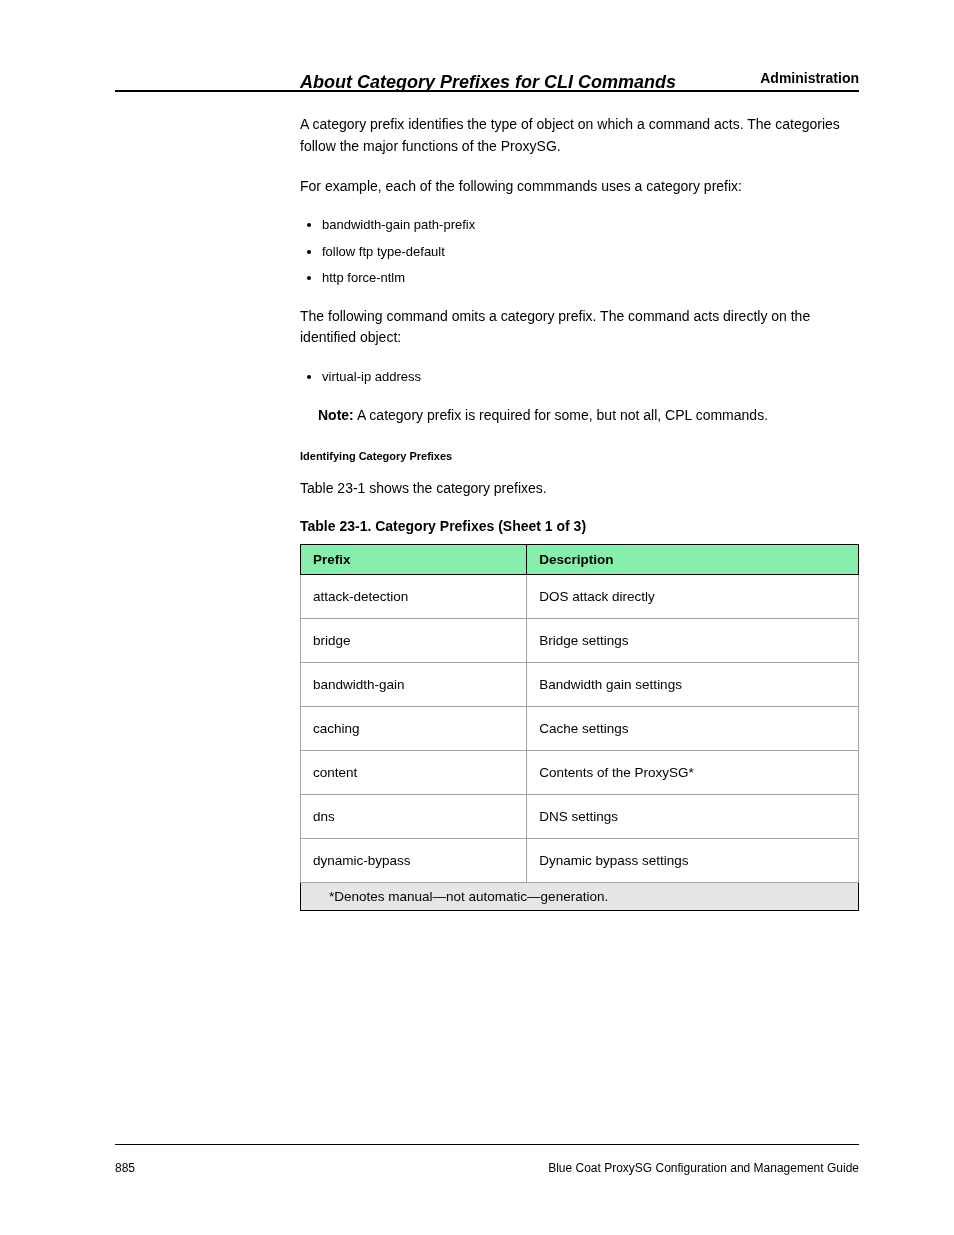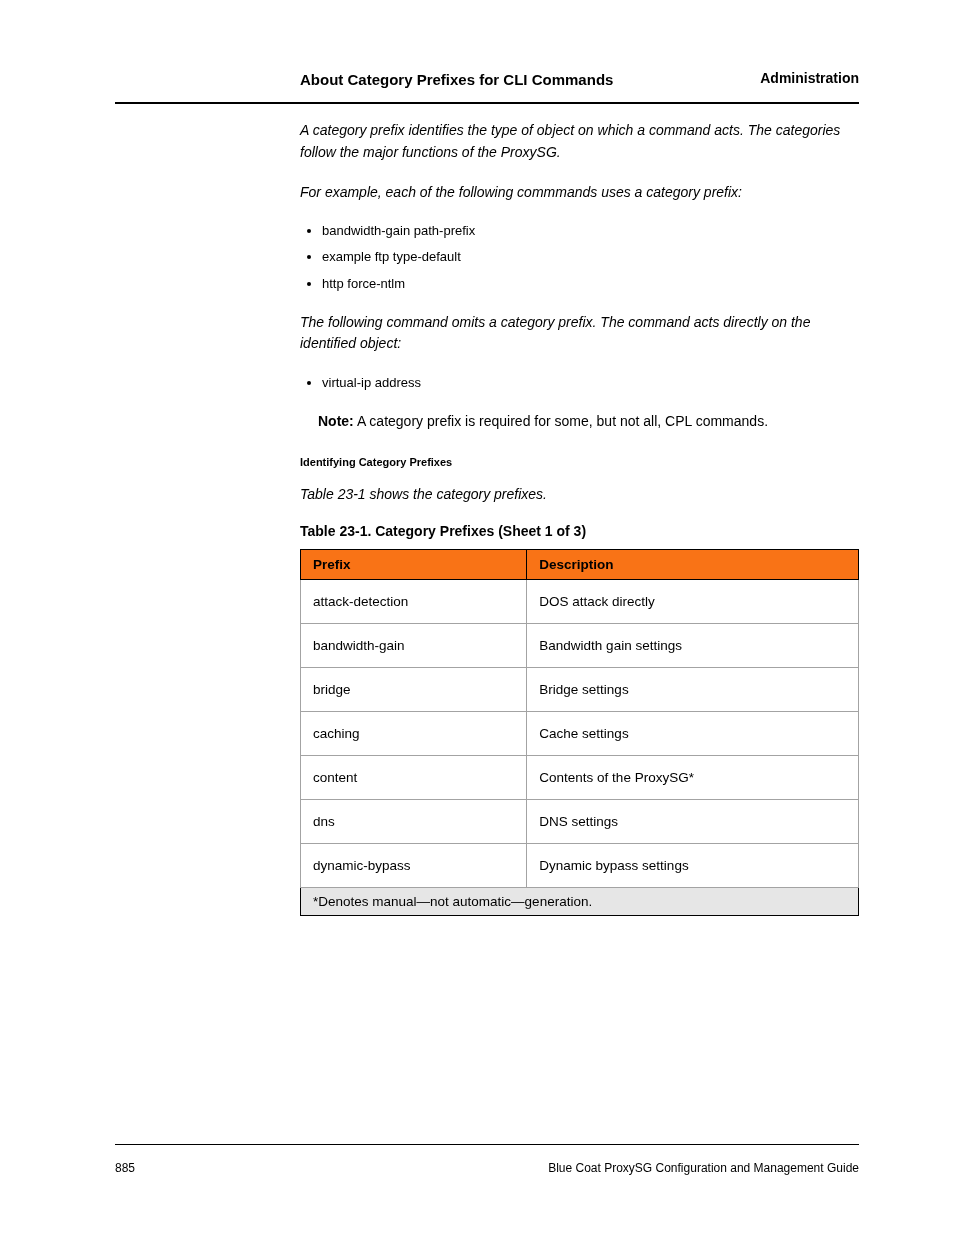--- a/index.html
+++ b/index.html
@@ -20,30 +20,30 @@
     height: 100%;
   }
   .rule-bottom {
     position: absolute;
     bottom: 90px;
     left: 115px;
     right: 95px;
     border-top: 1px solid #000;
   }
   .section-title {
-    font-size: 15px;
-    font-weight: bold;
-    margin: 0 0 30px 0;
+    font-size: 18px;
+    font-weight: bold;
+    margin: 0 0 20px 0;
     line-height: 1.35;
+    font-style: italic;
   }
   .body {
     font-size: 14px;
     line-height: 1.55;
     margin: 0 0 18px 0;
-    font-style: italic;
   }
   .bullets {
     font-size: 13px;
     line-height: 1.55;
     margin: 0 0 18px 0;
     padding-left: 22px;
   }
   .bullets li { margin-bottom: 6px; }
   .note {
     font-size: 14px;
@@ -63,43 +63,43 @@
     font-size: 14px;
     margin: 0 0 10px 0;
   }
   table.prefixes {
     border-collapse: collapse;
     width: 100%;
     font-size: 13.5px;
   }
   table.prefixes th {
     text-align: left;
-    background: #f97316;
+    background: #86efac;
     font-weight: bold;
     padding: 7px 12px;
     border: 1px solid #000;
   }
   table.prefixes td {
     padding: 14px 12px;
     border: 1px solid #a3a3a3;
     vertical-align: top;
   }
   table.prefixes tr.footnote td {
     background: #e6e6e6;
     border-top: 1px solid #000;
-    padding: 6px 12px;
+    padding: 6px 28px;
   }
   table.prefixes tr.footnote td.full { border: 1px solid #000; }
   .header {
     position: absolute;
     top: 70px;
     left: 115px;
     right: 95px;
     border-bottom: 2px solid #000;
-    padding-bottom: 16px;
+    padding-bottom: 4px;
     font-size: 14px;
     font-weight: bold;
     text-align: right;
   }
   .footer-left {
     position: absolute;
     bottom: 60px;
     left: 115px;
     font-size: 12px;
   }
@@ -120,21 +120,21 @@
 
 <div class="page">
 
   <h2 class="section-title">About Category Prefixes for CLI Commands</h2>
 
   <p class="body">A category prefix identifies the type of object on which a command acts. The categories follow the major functions of the ProxySG.</p>
   <p class="body">For example, each of the following commmands uses a category prefix:</p>
 
   <ul class="bullets">
     <li>bandwidth-gain path-prefix</li>
-    <li>example ftp type-default</li>
+    <li>follow ftp type-default</li>
     <li>http force-ntlm</li>
   </ul>
 
   <p class="body">The following command omits a category prefix. The command acts directly on the identified object:</p>
 
   <ul class="bullets">
     <li>virtual-ip address</li>
   </ul>
 
   <p class="note">
@@ -154,26 +154,26 @@
           <th>Prefix</th>
           <th>Description</th>
         </tr>
       </thead>
       <tbody>
         <tr>
           <td>attack-detection</td>
           <td>DOS attack directly</td>
         </tr>
         <tr>
+          <td>bridge</td>
+          <td>Bridge settings</td>
+        </tr>
+        <tr>
           <td>bandwidth-gain</td>
           <td>Bandwidth gain settings</td>
-        </tr>
-        <tr>
-          <td>bridge</td>
-          <td>Bridge settings</td>
         </tr>
         <tr>
           <td>caching</td>
           <td>Cache settings</td>
         </tr>
         <tr>
           <td>content</td>
           <td>Contents of the ProxySG*</td>
         </tr>
         <tr>

